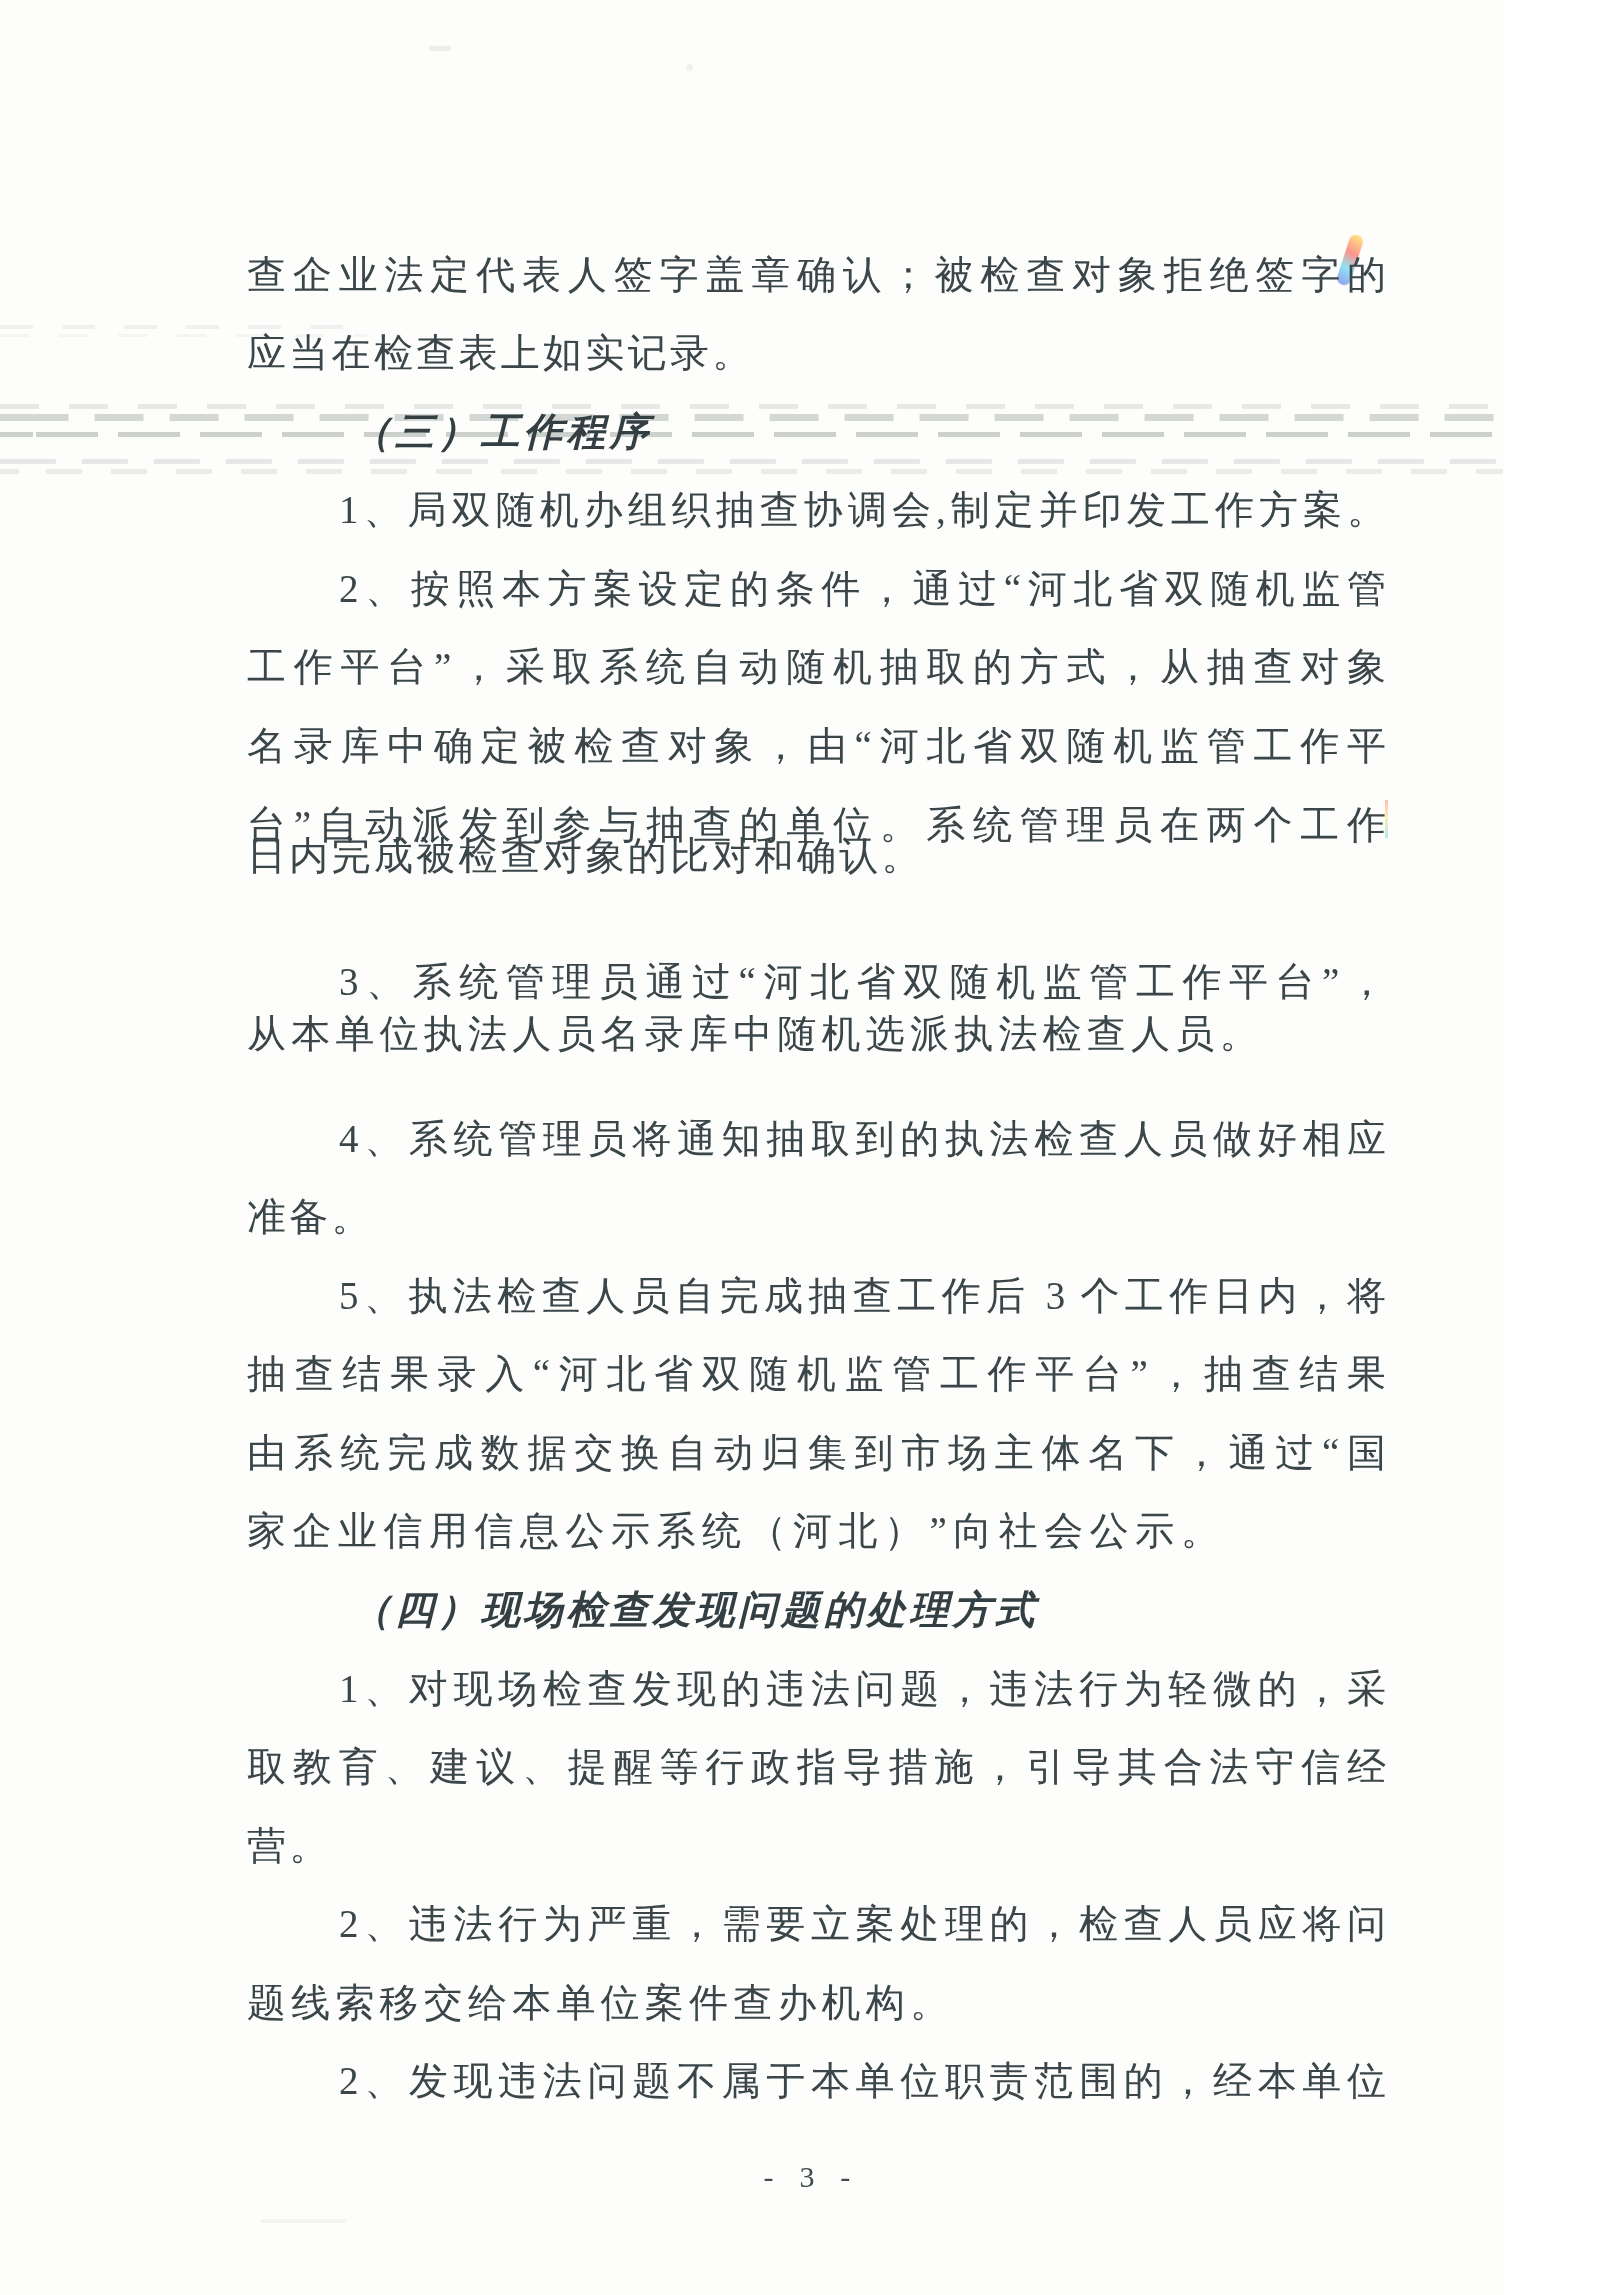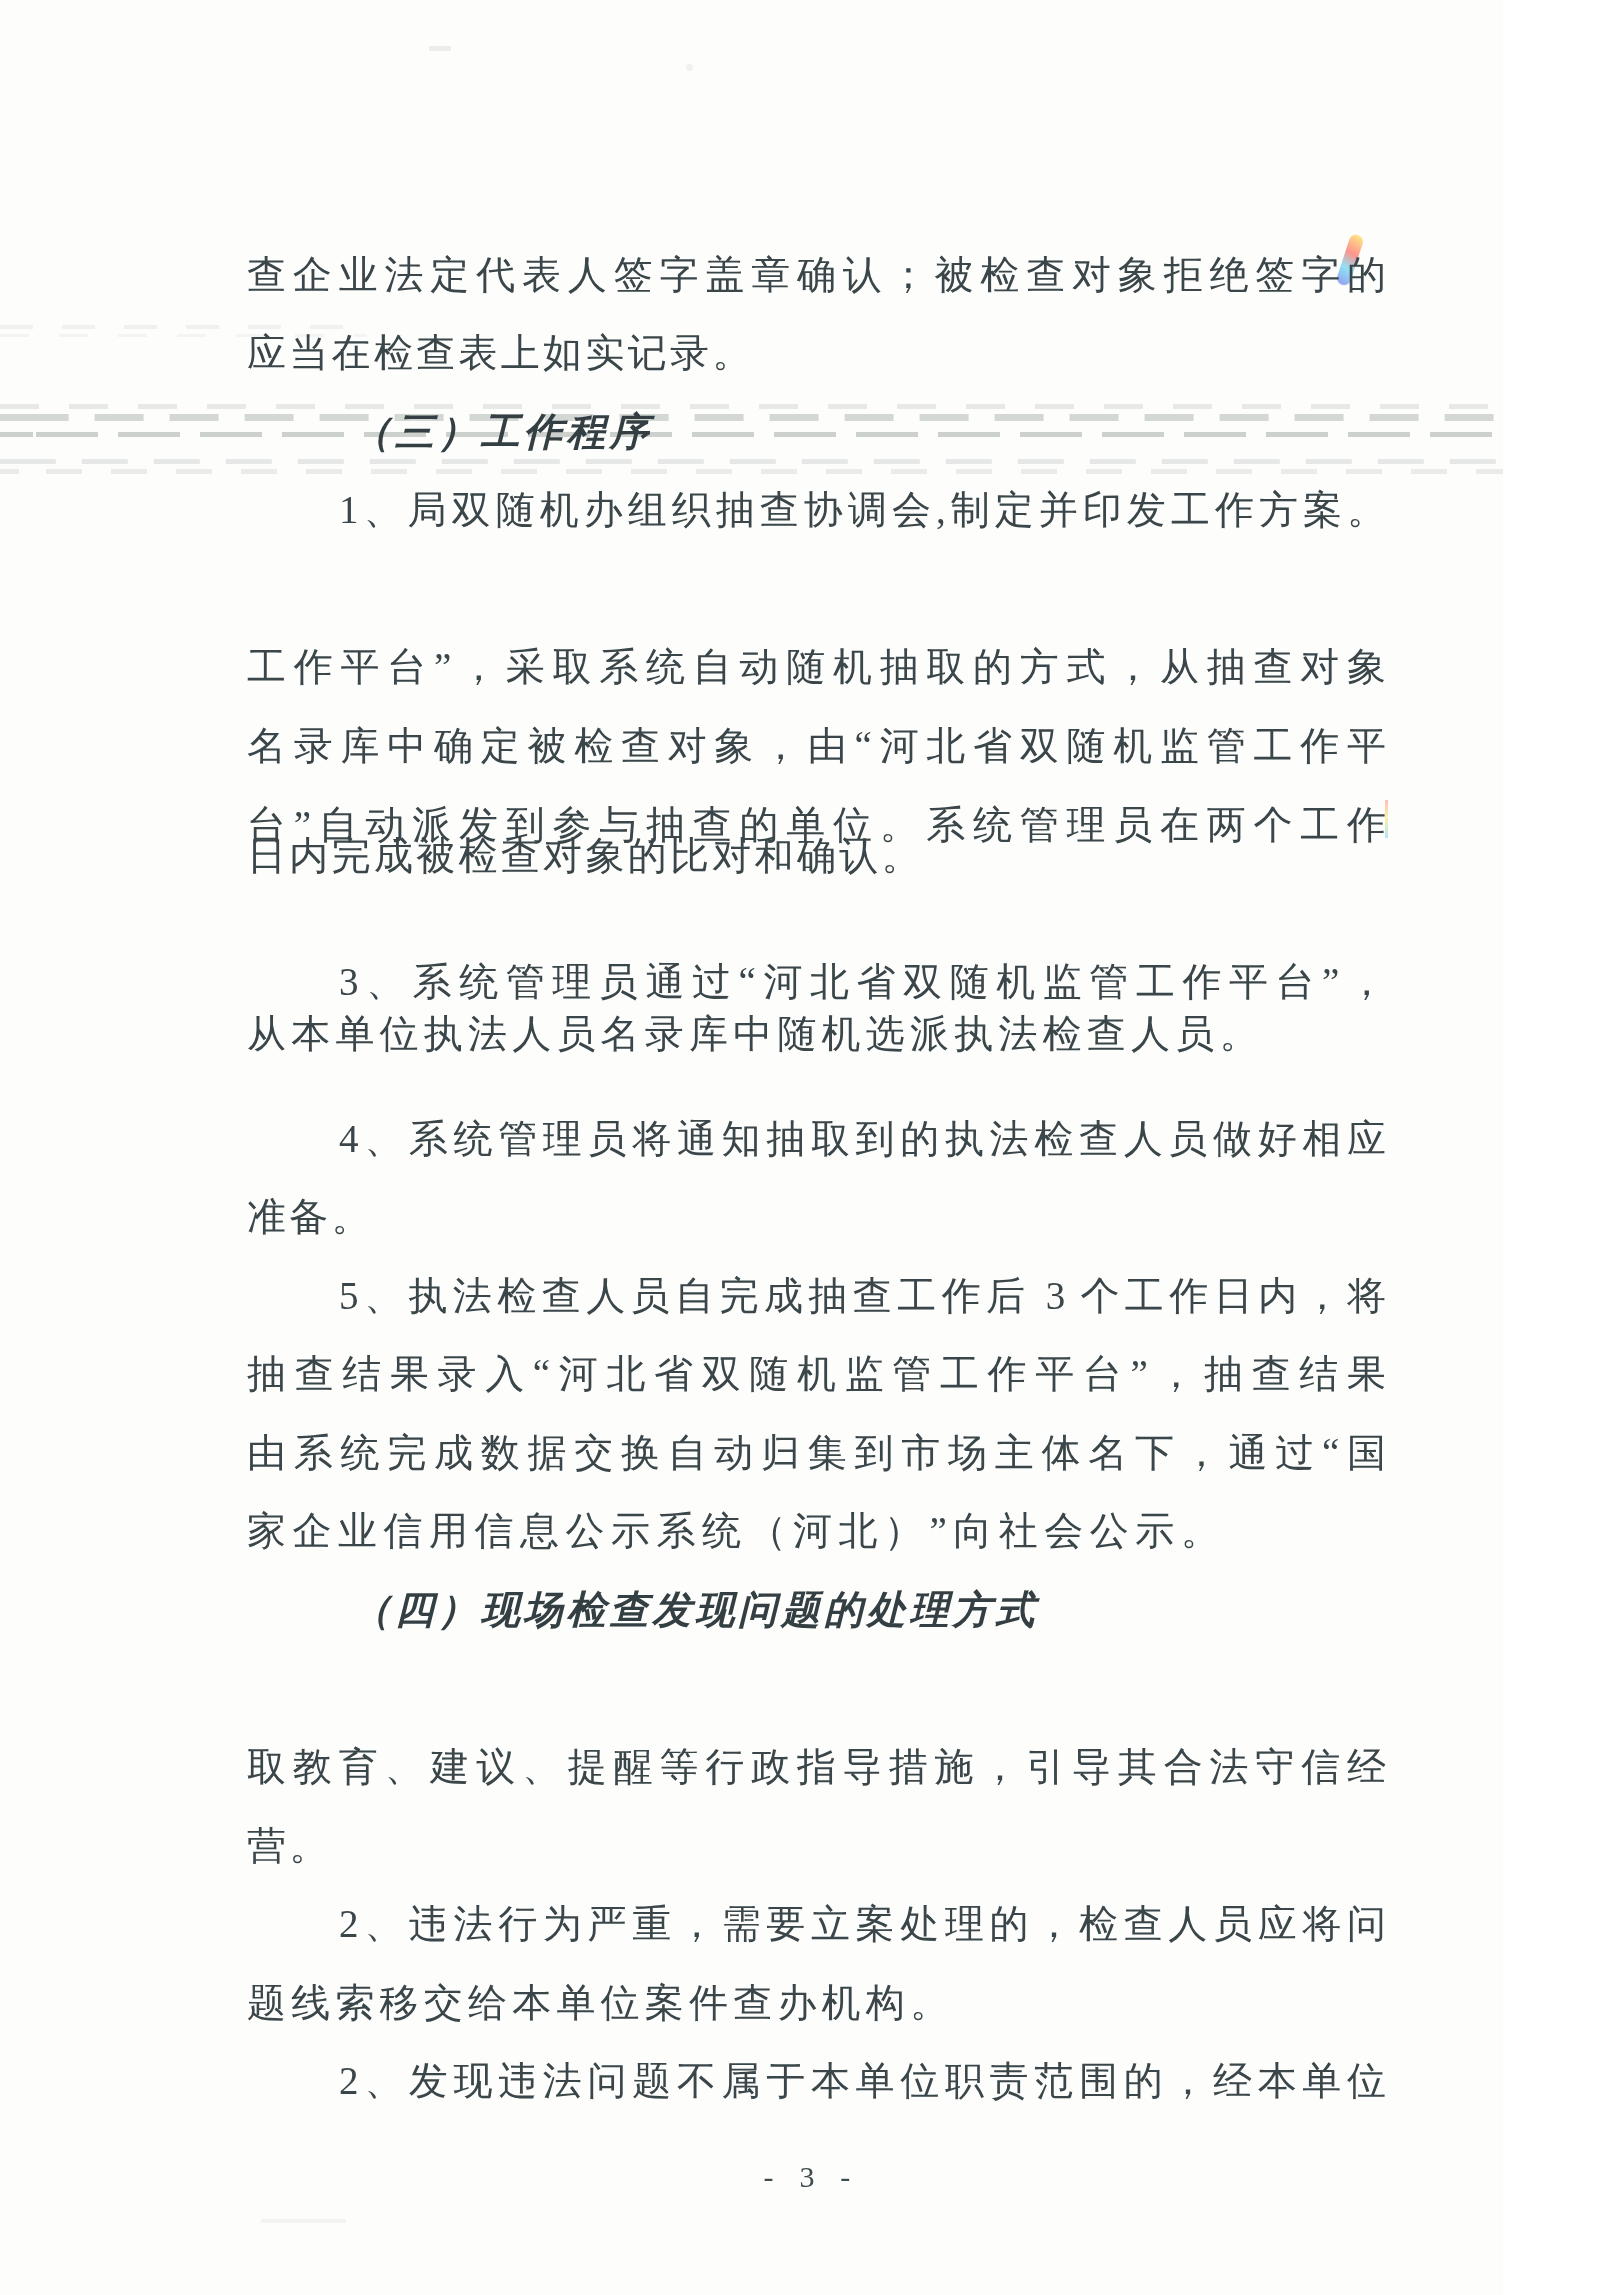--- a/index.html
+++ b/index.html
@@ -69,33 +69,35 @@
   <div class="speck s2"></div>
   <div class="speck s3"></div>
 
   <div class="artifact"></div>
   <div class="artifact2"></div>
 
   <div class="ln full" style="top:251px">查企业法定代表人签字盖章确认；被检查对象拒绝签字的</div>
   <div class="ln end ls5" style="top:329px">应当在检查表上如实记录。</div>
   <div class="ln heading ind-h" style="top:408px">（三）工作程序</div>
   <div class="ln full ind" style="top:486px">1、局双随机办组织抽查协调会,制定并印发工作方案。</div>
+  <div class="ln full ind" style="top:565px">2、按照本方案设定的条件，通过“河北省双随机监管</div>
   <div class="ln full" style="top:643px">工作平台”，采取系统自动随机抽取的方式，从抽查对象</div>
   <div class="ln full" style="top:722px">名录库中确定被检查对象，由“河北省双随机监管工作平</div>
   <div class="ln full" style="top:801px">台”自动派发到参与抽查的单位。系统管理员在两个工作</div>
   <div class="ln end ls5" style="top:832px">日内完成被检查对象的比对和确认。</div>
   <div class="ln full ind" style="top:958px">3、系统管理员通过“河北省双随机监管工作平台”，</div>
   <div class="ln end ls8" style="top:1010px">从本单位执法人员名录库中随机选派执法检查人员。</div>
   <div class="ln full ind" style="top:1115px">4、系统管理员将通知抽取到的执法检查人员做好相应</div>
   <div class="ln end ls5" style="top:1193px">准备。</div>
   <div class="ln full ind" style="top:1272px">5、执法检查人员自完成抽查工作后 3 个工作日内，将</div>
   <div class="ln full" style="top:1350px">抽查结果录入“河北省双随机监管工作平台”，抽查结果</div>
   <div class="ln full" style="top:1429px">由系统完成数据交换自动归集到市场主体名下，通过“国</div>
   <div class="ln end ls10" style="top:1507px">家企业信用信息公示系统（河北）”向社会公示。</div>
   <div class="ln heading ind-h" style="top:1586px">（四）现场检查发现问题的处理方式</div>
+  <div class="ln full ind" style="top:1665px">1、对现场检查发现的违法问题，违法行为轻微的，采</div>
   <div class="ln full" style="top:1743px">取教育、建议、提醒等行政指导措施，引导其合法守信经</div>
   <div class="ln end ls5" style="top:1822px">营。</div>
   <div class="ln full ind" style="top:1900px">2、违法行为严重，需要立案处理的，检查人员应将问</div>
   <div class="ln end ls8" style="top:1979px">题线索移交给本单位案件查办机构。</div>
   <div class="ln full ind" style="top:2057px">2、发现违法问题不属于本单位职责范围的，经本单位</div>
 
   <div class="pageno">- 3 -</div>
 
 </div>
 

